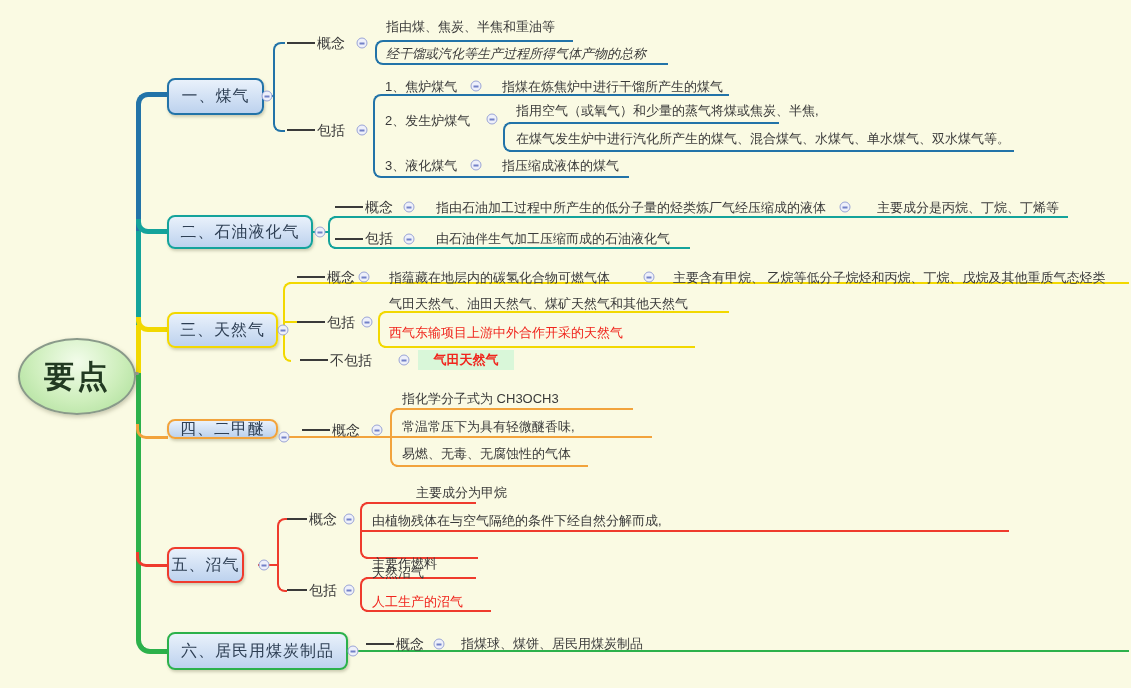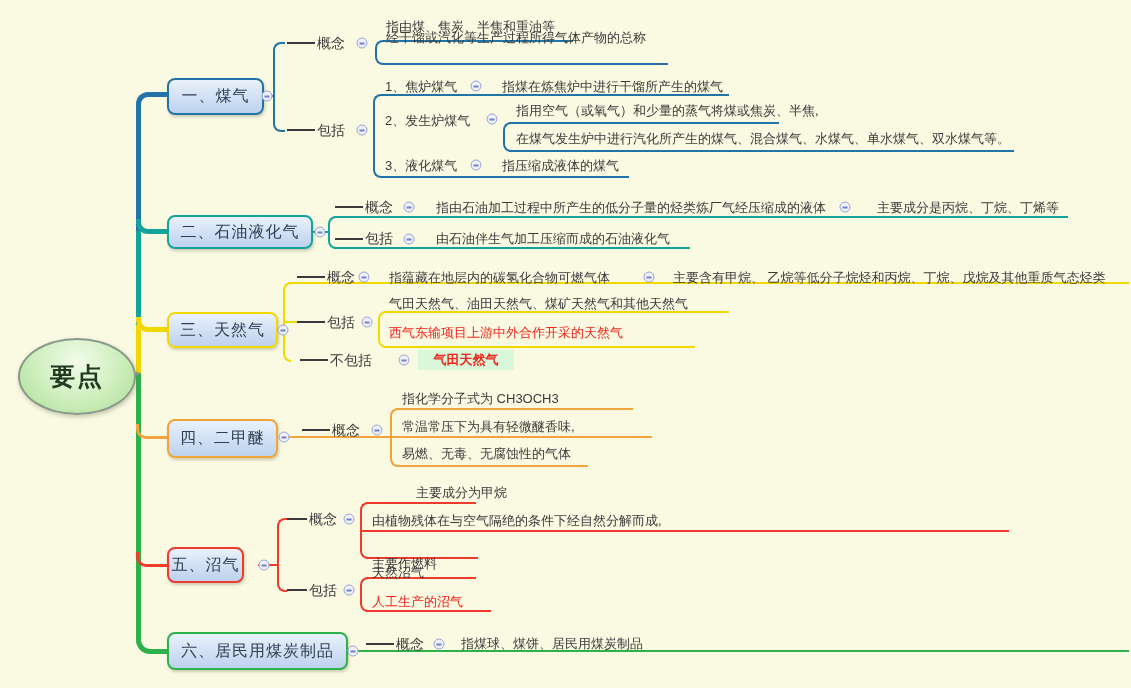--- a/index.html
+++ b/index.html
@@ -7,21 +7,21 @@
   #stage{position:relative;width:1131px;height:688px;background:#fafae3;overflow:hidden;}
   .br{position:absolute;inset:0;}
   .c1{--c:#2273a8;} .c2{--c:#14a39b;} .c3{--c:#f2d800;} .c4{--c:#f2a33c;} .c5{--c:#ef3b2d;} .c6{--c:#2cb14b;}
   
   .topic{position:absolute;box-sizing:border-box;border:2px solid var(--c);border-radius:8px;
     background:linear-gradient(#e9f1fb,#bdd2ee);color:#2e3f54;display:flex;align-items:center;
     justify-content:center;font-size:16px;letter-spacing:1px;box-shadow:1px 2px 3px rgba(120,120,90,.35);}
   
   .root{position:absolute;left:18px;top:338px;width:114px;height:73px;border-radius:50%;
     border:2px solid #8a9a8a;background:radial-gradient(ellipse at 50% 30%,#f2fcea 0%,#cdeebb 55%,#a9dd96 100%);
-    display:flex;align-items:center;justify-content:center;font-size:25px;font-weight:bold;color:#223a22;
+    display:flex;align-items:center;justify-content:center;font-size:31px;font-weight:bold;color:#223a22;
     letter-spacing:2px;box-shadow:1px 2px 4px rgba(120,120,90,.4);}
   
   .t{position:absolute;white-space:nowrap;font-size:13px;color:#3a3a3a;line-height:15px;}
   .lb{font-size:14px;}
   .red{color:#f0251d;}
   .hl{position:absolute;box-sizing:border-box;background:#d9f7d9;color:#f0251d;font-weight:bold;
     font-size:13px;display:flex;align-items:center;justify-content:center;white-space:nowrap;}
   
   .h{position:absolute;height:2px;background:var(--c);}
   .d{position:absolute;height:2px;width:28px;background:#3a3a3a;}
@@ -62,21 +62,21 @@
       </div>
     <div class="eb" style="left:273px;top:42px;width:12px;height:90px;"></div>
     <div class="h" style="left:264px;top:95px;width:9px;"></div>
 
     <div class="d" style="left:287px;top:42px;"></div>
     <div class="t lb" style="left:317px;top:36px;">概念</div>
     <div class="eb" style="left:375px;top:40px;width:10px;height:25px;"></div>
     <div class="h" style="left:383px;top:40px;width:190px;"></div>
     <div class="h" style="left:383px;top:63px;width:285px;"></div>
     <div class="t" style="left:386px;top:19px;">指由煤、焦炭、半焦和重油等</div>
-    <div class="t" style="left:386px;top:30px;">经干馏或汽化等生产过程所得气体产物的总称</div>
+    <div class="t" style="left:386px;top:46px;font-style:italic;">经干馏或汽化等生产过程所得气体产物的总称</div>
 
     <div class="d" style="left:287px;top:129px;"></div>
     <div class="t lb" style="left:317px;top:123px;">包括</div>
     <div class="eb" style="left:373px;top:94px;width:10px;height:84px;"></div>
     <div class="h" style="left:381px;top:94px;width:348px;"></div>
     <div class="h" style="left:381px;top:176px;width:248px;"></div>
     <div class="t" style="left:385px;top:79px;">1、焦炉煤气</div>
     <div class="t" style="left:502px;top:79px;">指煤在炼焦炉中进行干馏所产生的煤气</div>
     <div class="t" style="left:385px;top:113px;">2、发生炉煤气</div>
     <div class="eb" style="left:503px;top:122px;width:8px;height:30px;"></div>
@@ -142,21 +142,21 @@
         <span>气田天然气</span>
       </div>
     <i class="m" style="left:283px;top:330px;"></i>
     <i class="m" style="left:364px;top:277px;"></i>
     <i class="m" style="left:649px;top:277px;"></i>
     <i class="m" style="left:367px;top:322px;"></i>
     <i class="m" style="left:404px;top:360px;"></i>
   </div>
 
   <div class="br c4">
-    <div class="topic" style="left:167px;top:419px;width:111px;height:39px;">
+    <div class="topic" style="left:167px;top:419px;width:111px;height:20px;">
         <span>四、二甲醚</span>
       </div>
     <div class="h" style="left:282px;top:436px;width:370px;"></div>
     <div class="d" style="left:302px;top:429px;"></div>
     <div class="t lb" style="left:332px;top:423px;">概念</div>
     <div class="eb" style="left:390px;top:408px;width:8px;height:59px;"></div>
     <div class="h" style="left:396px;top:408px;width:237px;"></div>
     <div class="h" style="left:396px;top:465px;width:192px;"></div>
     <div class="t" style="left:402px;top:391px;">指化学分子式为 CH3OCH3</div>
     <div class="t" style="left:402px;top:419px;">常温常压下为具有轻微醚香味,</div>

